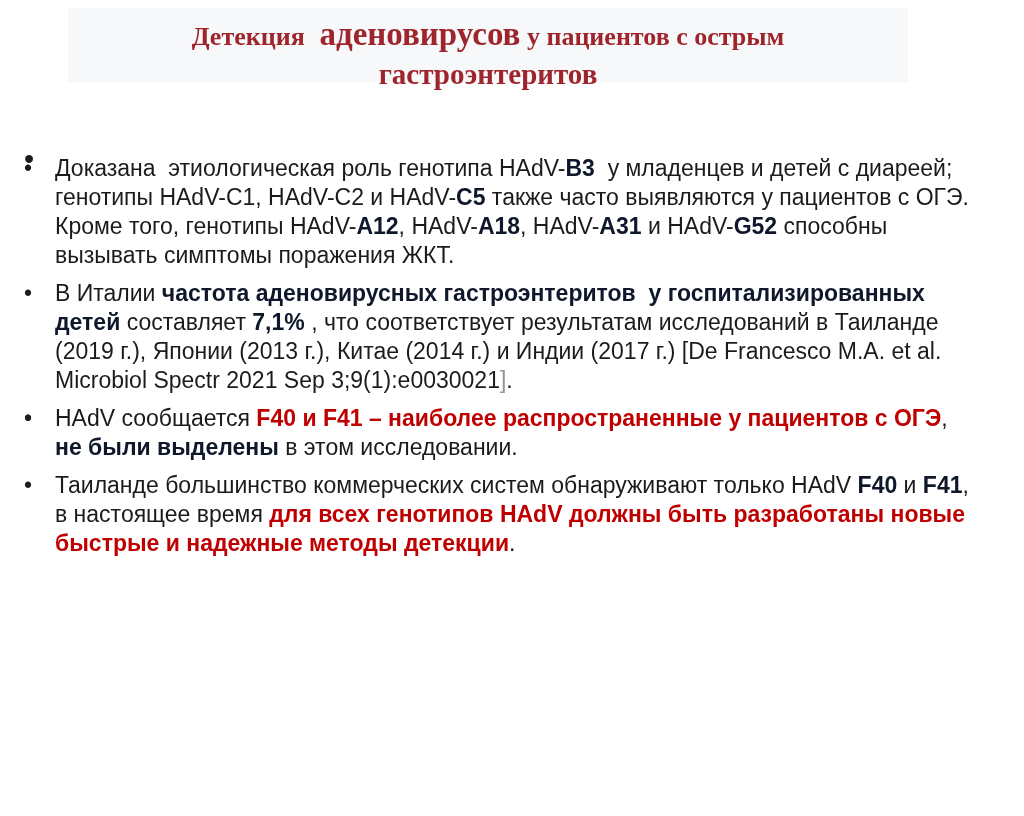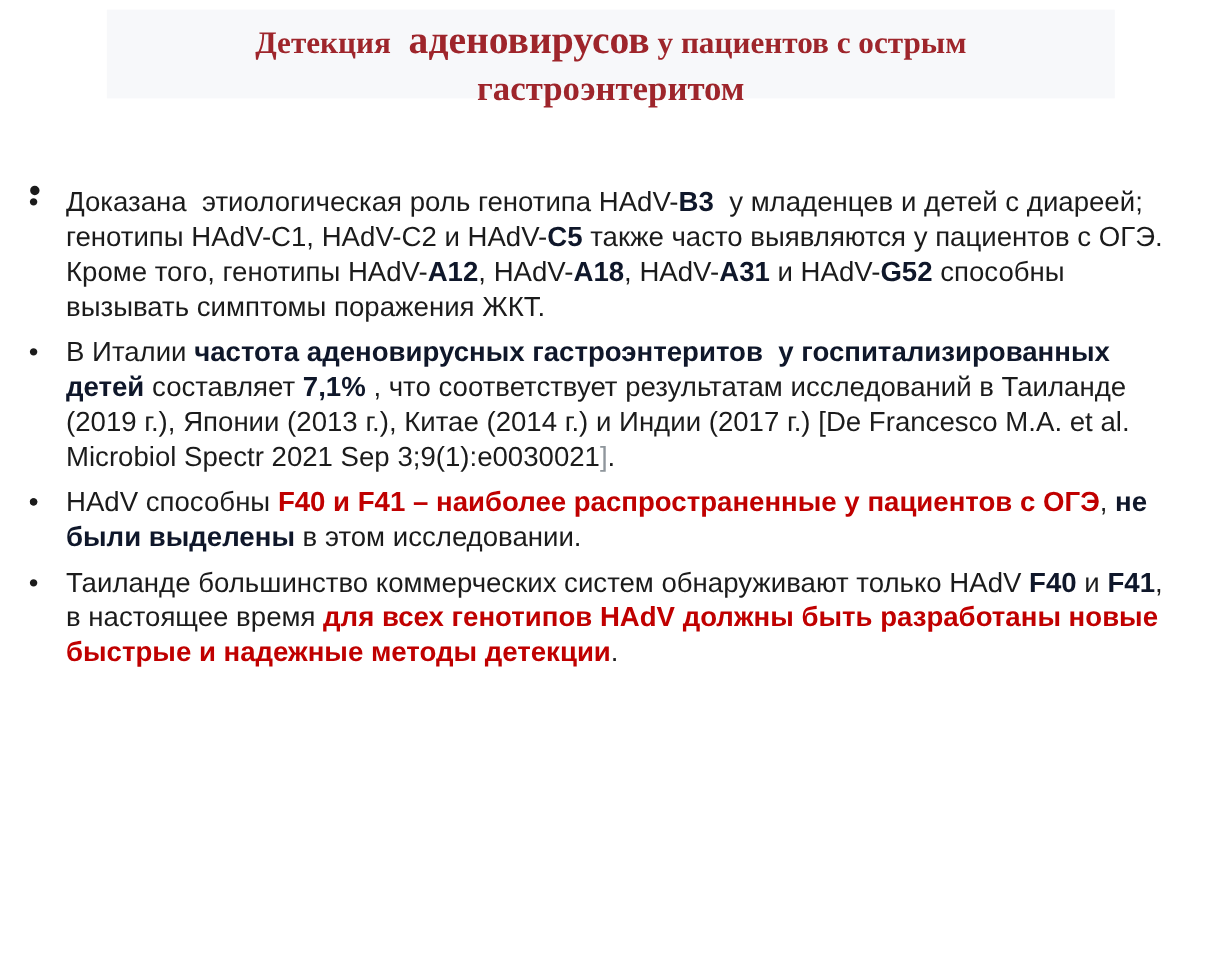--- a/index.html
+++ b/index.html
@@ -1,21 +1,21 @@
 <!DOCTYPE html>
 <html><head>
 <meta charset="utf-8">
 <style>
   html,body{margin:0;padding:0;}
   body{
     width:1024px;height:816px;position:relative;background:#ffffff;
     font-family:"Liberation Sans",sans-serif;overflow:hidden;
   }
   .title-band{
-    position:absolute;left:89px;top:8px;width:840px;height:74px;
+    position:absolute;left:68px;top:8px;width:840px;height:74px;
     background:#f7f8fa;text-align:center;
     font-family:"Liberation Serif",serif;font-weight:bold;color:#9e252b;
   }
   .title-line1{margin-top:8px;line-height:36px;white-space:pre-wrap;}
   .t-sm{font-size:26px;white-space:pre-wrap;}
   .t-lg{font-size:33px;white-space:pre-wrap;}
   .title-line2{font-size:29px;line-height:33px;white-space:pre-wrap;}
   ul.content{
     position:absolute;left:0;top:140px;width:1024px;
     list-style:none;margin:0;padding:0;
@@ -30,39 +30,39 @@
   .k{color:#1b1b1b;font-weight:normal;}
   .kb{color:#0f172a;font-weight:bold;}
   .rb{color:#c00000;font-weight:bold;}
   .g{color:#8f969c;font-weight:normal;}
 </style>
 </head>
 <body>
 
 <div class="title-band">
   <div class="title-line1"><span class="t-sm">Детекция </span><span class="t-lg"> аденовирусов</span><span class="t-sm"> у пациентов с острым</span></div>
-  <div class="title-line2">гастроэнтеритом</div>
+  <div class="title-line2">гастроэнтеритов</div>
 </div>
 
 <ul class="content">
   <li class="bullet lead">
     <span class="dot">•</span>
   </li>
   <li class="bullet">
     <span class="dot">•</span>
     <span><span class="run k">Доказана  этиологическая роль генотипа HAdV-</span><span class="run kb">B3</span><span class="run k">  у младенцев и детей с диареей; генотипы HAdV-C1, HAdV-C2 и HAdV-</span><span class="run kb">C5</span><span class="run k"> также часто выявляются у пациентов с ОГЭ.  Кроме того, генотипы HAdV-</span><span class="run kb">A12</span><span class="run k">, HAdV-</span><span class="run kb">A18</span><span class="run k">, HAdV-</span><span class="run kb">A31</span><span class="run k"> и HAdV-</span><span class="run kb">G52</span><span class="run k"> способны вызывать симптомы поражения ЖКТ.</span></span>
   </li>
   <li class="bullet">
     <span class="dot">•</span>
     <span><span class="run k">В Италии </span><span class="run kb">частота аденовирусных гастроэнтеритов  у госпитализированных детей</span><span class="run k"> составляет </span><span class="run kb">7,1%</span><span class="run k"> , что соответствует результатам исследований в Таиланде (2019 г.), Японии (2013 г.), Китае (2014 г.) и Индии (2017 г.) [De Francesco M.A. et al. Microbiol Spectr 2021 Sep 3;9(1):e0030021</span><span class="run g">]</span><span class="run k">.</span></span>
   </li>
   <li class="bullet">
     <span class="dot">•</span>
   </li>
   <li class="bullet">
     <span class="dot">•</span>
-    <span><span class="run k">HAdV способны </span><span class="run rb">F40 и F41</span><span class="run rb"> – наиболее распространенные у пациентов с ОГЭ</span><span class="run k">, </span><span class="run kb">не были выделены</span><span class="run k"> в этом исследовании.</span></span>
+    <span><span class="run k">HAdV сообщается </span><span class="run rb">F40 и F41</span><span class="run rb"> – наиболее распространенные у пациентов с ОГЭ</span><span class="run k">, </span><span class="run kb">не были выделены</span><span class="run k"> в этом исследовании.</span></span>
   </li>
   <li class="bullet">
     <span class="dot">•</span>
     <span><span class="run k">Таиланде большинство коммерческих систем обнаруживают только HAdV </span><span class="run kb">F40</span><span class="run k"> и </span><span class="run kb">F41</span><span class="run k">, в настоящее время </span><span class="run rb">для всех генотипов HAdV должны быть разработаны новые быстрые и надежные методы детекции</span><span class="run k">.</span></span>
   </li>
 </ul>
 
 </body></html>

